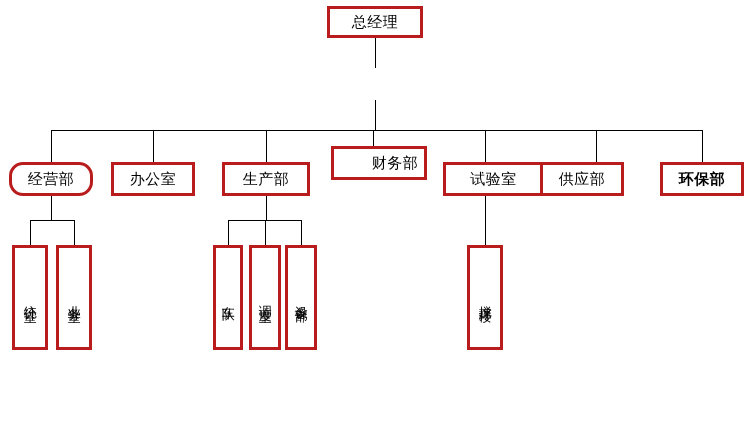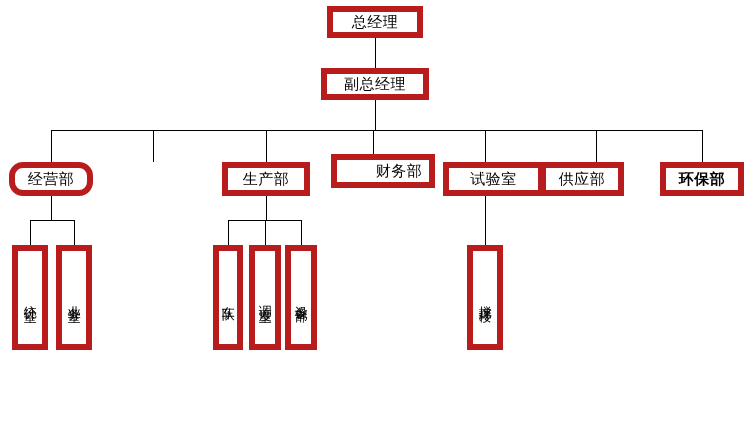--- a/index.html
+++ b/index.html
@@ -13,21 +13,21 @@
   #chart {
     position: relative;
     width: 750px;
     height: 430px;
     background: #ffffff;
     overflow: hidden;
   }
   .node {
     position: absolute;
     box-sizing: border-box;
-    border: 6px solid #b91c1c;
+    border: 3px solid #b91c1c;
     background: #ffffff;
     display: flex;
     align-items: center;
     justify-content: center;
     text-align: center;
     color: #000000;
     z-index: 2;
   }
   .node.horiz {
     font-size: 15px;
@@ -68,24 +68,24 @@
     <div class="line h" style="left: 30px; top: 220px; width: 44px;"></div>
     <div class="line v" style="left: 30px; top: 220px; height: 25px;"></div>
     <div class="line v" style="left: 74px; top: 220px; height: 25px;"></div>
     <div class="line v" style="left: 266px; top: 196px; height: 24px;"></div>
     <div class="line h" style="left: 228px; top: 220px; width: 73px;"></div>
     <div class="line v" style="left: 228px; top: 220px; height: 25px;"></div>
     <div class="line v" style="left: 265px; top: 220px; height: 25px;"></div>
     <div class="line v" style="left: 301px; top: 220px; height: 25px;"></div>
     <div class="line v" style="left: 485px; top: 196px; height: 49px;"></div>
     <div class="node horiz" style="left: 327px; top: 6px; width: 96px; height: 32px;">总经理</div>
-    <div class="node horiz" style="left: 321px; top: 68px; width: 108px; height: 32px;">副总经理</div>
     <div class="node horiz" style="left: 9px; top: 162px; width: 84px; height: 34px; border-radius: 14px;">经营部</div>
+    <div class="node horiz" style="left: 111px; top: 162px; width: 84px; height: 34px;">办公室</div>
     <div class="node horiz" style="left: 222px; top: 162px; width: 88px; height: 34px;">生产部</div>
-    <div class="node horiz" style="left: 331px; top: 154px; width: 104px; height: 34px; padding-left: 32px;">财务部</div>
+    <div class="node horiz" style="left: 331px; top: 146px; width: 96px; height: 34px; padding-left: 32px;">财务部</div>
     <div class="node horiz" style="left: 443px; top: 162px; width: 101px; height: 34px;">试验室</div>
     <div class="node horiz" style="left: 540px; top: 162px; width: 84px; height: 34px;">供应部</div>
     <div class="node horiz" style="left: 660px; top: 162px; width: 84px; height: 34px; font-weight: bold;">环保部</div>
     <div class="node vert" style="left: 12px; top: 245px; width: 36px; height: 105px;">统计室</div>
     <div class="node vert" style="left: 56px; top: 245px; width: 36px; height: 105px;">业务室</div>
     <div class="node vert" style="left: 213px; top: 245px; width: 30px; height: 105px;">车队</div>
     <div class="node vert" style="left: 249px; top: 245px; width: 32px; height: 105px;">调度室</div>
     <div class="node vert" style="left: 285px; top: 245px; width: 32px; height: 105px;">设备部</div>
     <div class="node vert" style="left: 467px; top: 245px; width: 36px; height: 105px;">搅拌楼</div>
   </div>

